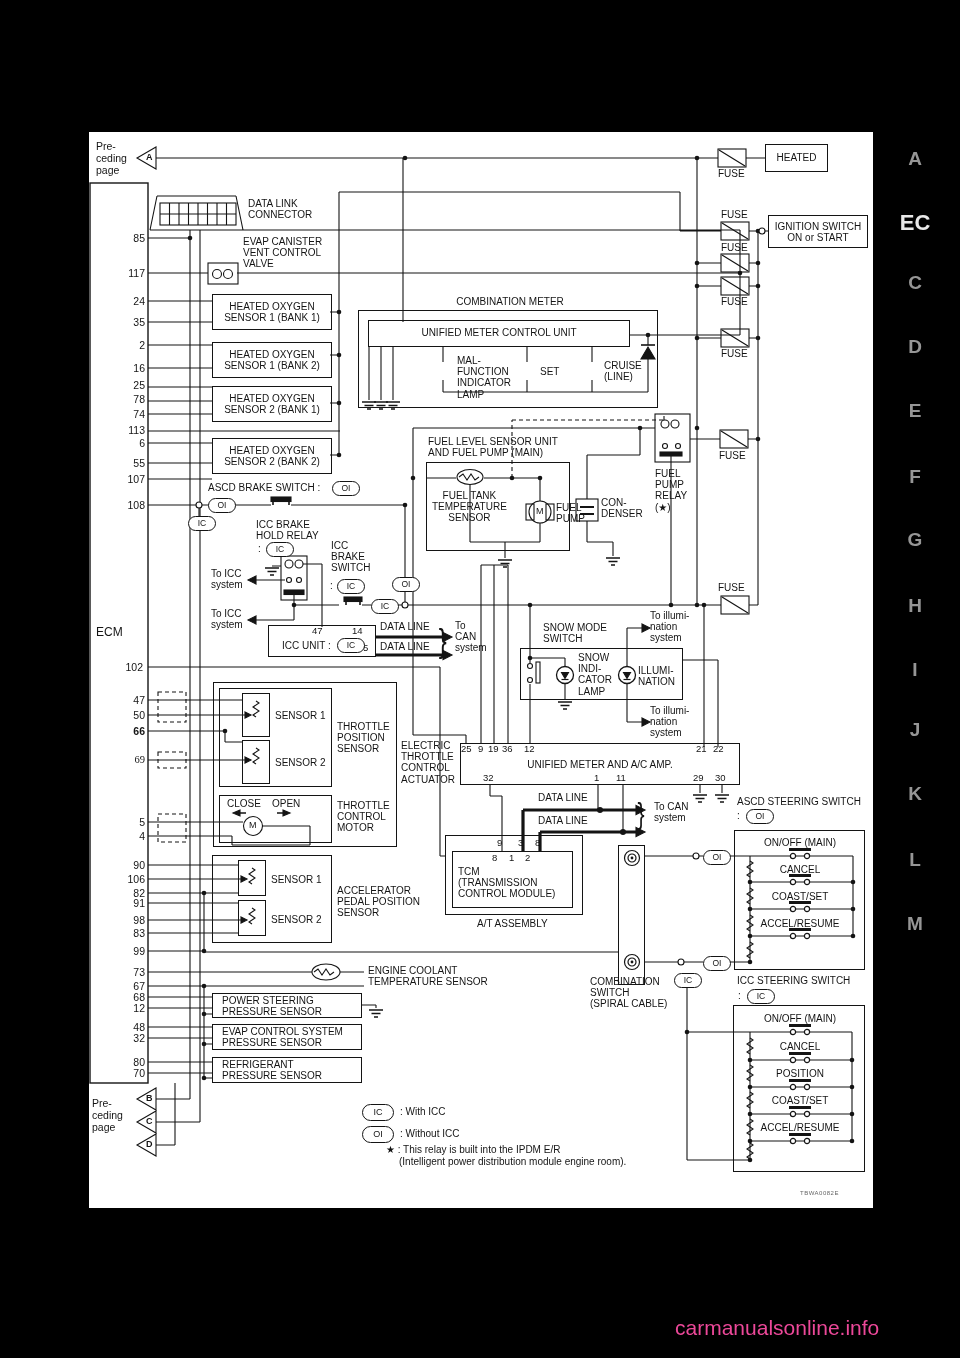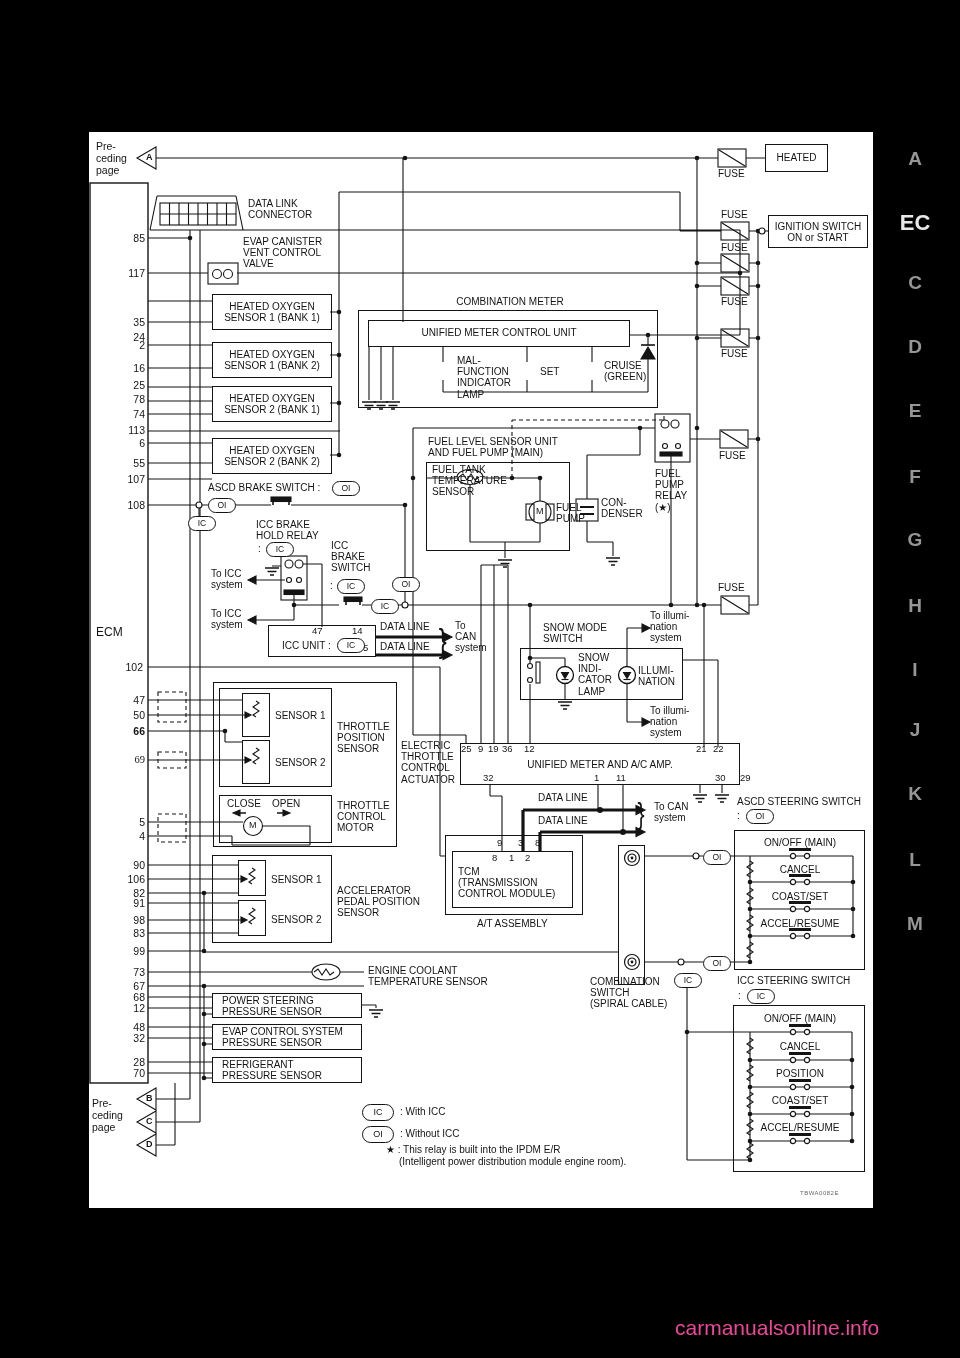--- a/index.html
+++ b/index.html
@@ -325,24 +325,24 @@
   <div class="t ctr" style="left:212px;top:445px;width:120px;">HEATED OXYGEN
 SENSOR 2 (BANK 2)</div>
   <div class="t ctr" style="left:400px;top:296px;width:220px;">COMBINATION METER</div>
   <div class="t ctr" style="left:368px;top:327px;width:262px;">UNIFIED METER CONTROL UNIT</div>
   <div class="t" style="left:457px;top:355px;">MAL-
 FUNCTION
 INDICATOR
 LAMP</div>
   <div class="t" style="left:540px;top:366px;">SET</div>
   <div class="t" style="left:604px;top:360px;">CRUISE
-(GREEN)</div>
+(LINE)</div>
   <div class="t" style="left:428px;top:436px;">FUEL LEVEL SENSOR UNIT
 AND FUEL PUMP (MAIN)</div>
-  <div class="t" style="left:432px;top:464px;">FUEL TANK
+  <div class="t" style="left:432px;top:490px;text-align:center;">FUEL TANK
 TEMPERATURE
 SENSOR</div>
   <div class="t" style="left:556px;top:502px;">FUEL
 PUMP</div>
   <div class="t" style="left:601px;top:497px;">CON-
 DENSER</div>
   <div class="t" style="left:655px;top:468px;">FUEL
 PUMP
 RELAY
 (★)</div>
@@ -411,21 +411,21 @@
   <div class="sm t" style="left:461px;top:744px;">25</div>
   <div class="sm t" style="left:478px;top:744px;">9</div>
   <div class="sm t" style="left:488px;top:744px;">19</div>
   <div class="sm t" style="left:502px;top:744px;">36</div>
   <div class="sm t" style="left:524px;top:744px;">12</div>
   <div class="sm t" style="left:696px;top:744px;">21</div>
   <div class="sm t" style="left:713px;top:744px;">22</div>
   <div class="sm t" style="left:483px;top:773px;">32</div>
   <div class="sm t" style="left:594px;top:773px;">1</div>
   <div class="sm t" style="left:616px;top:773px;">11</div>
-  <div class="sm t" style="left:693px;top:773px;margin-left:47px;">29</div>
+  <div class="sm t" style="left:693px;top:773px;">29</div>
   <div class="sm t" style="left:715px;top:773px;">30</div>
   <div class="t" style="left:538px;top:792px;">DATA LINE</div>
   <div class="t" style="left:538px;top:815px;">DATA LINE</div>
   <div class="brace" style="left:636px;top:797px;font-size:30px;">}</div>
   <div class="t" style="left:654px;top:801px;">To CAN
 system</div>
   <div class="t" style="left:737px;top:796px;">ASCD STEERING SWITCH</div>
   <div class="t" style="left:737px;top:810px;">:</div>
   <div class="ov" style="left:746px;top:809px;">OI</div>
   <div class="ov" style="left:703px;top:849.5px;">OI</div>
@@ -479,21 +479,21 @@
   <div class="ov ovb" style="left:362px;top:1104px;">IC</div>
   <div class="t" style="left:400px;top:1106px;">: With ICC</div>
   <div class="ov ovb" style="left:362px;top:1126px;">OI</div>
   <div class="t" style="left:400px;top:1128px;">: Without ICC</div>
   <div class="t" style="left:386px;top:1144px;">★ : This relay is built into the IPDM E/R</div>
   <div class="t" style="left:399px;top:1156px;">(Intelligent power distribution module engine room).</div>
   <div class="code" style="left:800px;top:1190px;">TBWA0082E</div>
 
   <div class="pin" style="left:117px;top:232px;">85</div>
   <div class="pin" style="left:117px;top:267px;">117</div>
-  <div class="pin" style="left:117px;top:295px;margin-top:36px;">24</div>
+  <div class="pin" style="left:117px;top:295px;">24</div>
   <div class="pin" style="left:117px;top:316px;">35</div>
   <div class="pin" style="left:117px;top:339px;">2</div>
   <div class="pin" style="left:117px;top:362px;">16</div>
   <div class="pin" style="left:117px;top:379px;">25</div>
   <div class="pin" style="left:117px;top:393px;">78</div>
   <div class="pin" style="left:117px;top:408px;">74</div>
   <div class="pin" style="left:117px;top:424px;">113</div>
   <div class="pin" style="left:117px;top:437px;">6</div>
   <div class="pin" style="left:117px;top:457px;">55</div>
   <div class="pin" style="left:117px;top:473px;">107</div>
@@ -511,21 +511,21 @@
   <div class="pin" style="left:117px;top:897px;">91</div>
   <div class="pin" style="left:117px;top:914px;">98</div>
   <div class="pin" style="left:117px;top:927px;">83</div>
   <div class="pin" style="left:117px;top:945px;">99</div>
   <div class="pin" style="left:117px;top:966px;">73</div>
   <div class="pin" style="left:117px;top:980px;">67</div>
   <div class="pin" style="left:117px;top:991px;">68</div>
   <div class="pin" style="left:117px;top:1002px;">12</div>
   <div class="pin" style="left:117px;top:1021px;">48</div>
   <div class="pin" style="left:117px;top:1032px;">32</div>
-  <div class="pin" style="left:117px;top:1056px;">28</div>
+  <div class="pin" style="left:117px;top:1056px;">80</div>
   <div class="pin" style="left:117px;top:1067px;">70</div>
 
   <div class="mlet" style="top:148px;">A</div>
   <div class="mlet" style="top:210px;color:#e8e8e8;font-size:22px;">EC</div>
   <div class="mlet" style="top:272px;">C</div>
   <div class="mlet" style="top:336px;">D</div>
   <div class="mlet" style="top:400px;">E</div>
   <div class="mlet" style="top:466px;">F</div>
   <div class="mlet" style="top:529px;">G</div>
   <div class="mlet" style="top:595px;">H</div>

